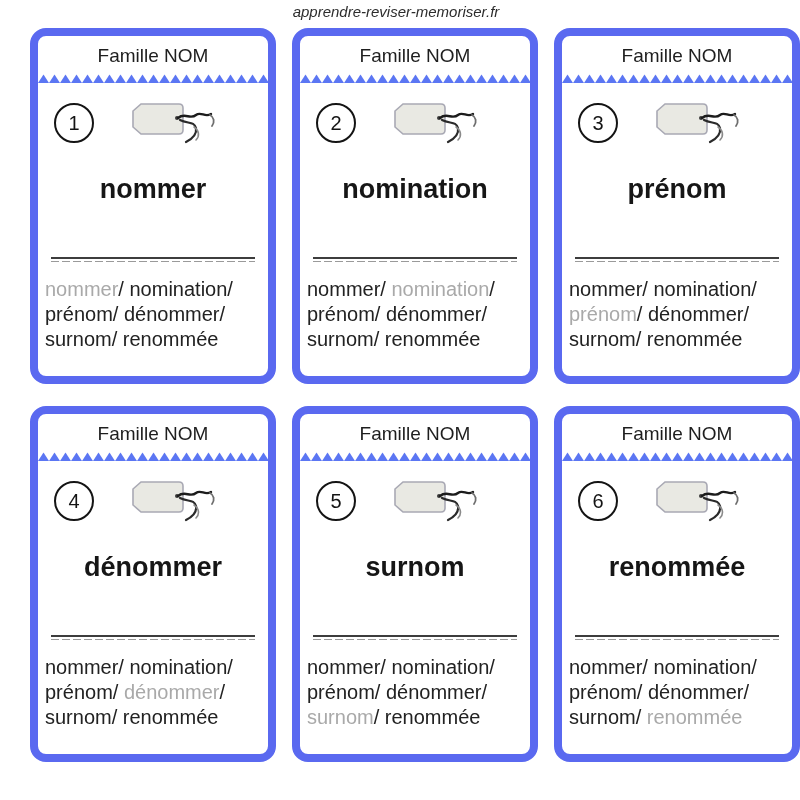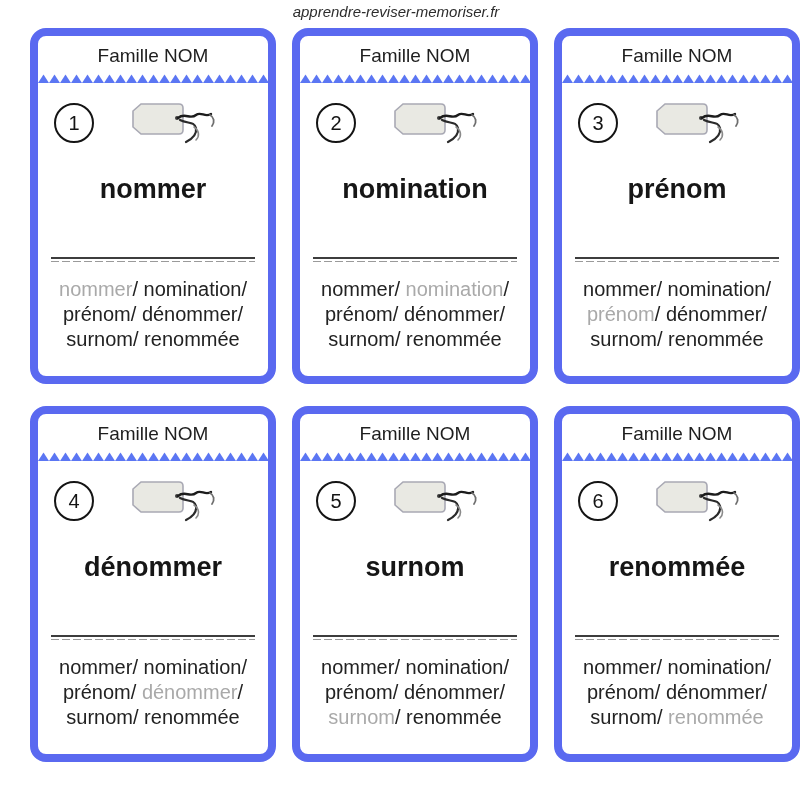--- a/index.html
+++ b/index.html
@@ -81,21 +81,21 @@
     width:204px;
     height:5px;
     border-top:2px solid #3d3d3d;
     background:repeating-linear-gradient(to right,#9a9a9a 0 8px,transparent 8px 11px);
     background-size:100% 1px;
     background-position:0 2px;
     background-repeat:no-repeat;
   }
   .word-options{
     width:216px;
-    text-align:center;
+    text-align:left;
     font-size:20px;
     line-height:25px;
     color:#222222;
     margin-top:13px;
     padding-bottom:24px;
   }
   .word-options .muted{color:var(--muted,#a9a9a9);}
 </style>
 </head>
 <body>

